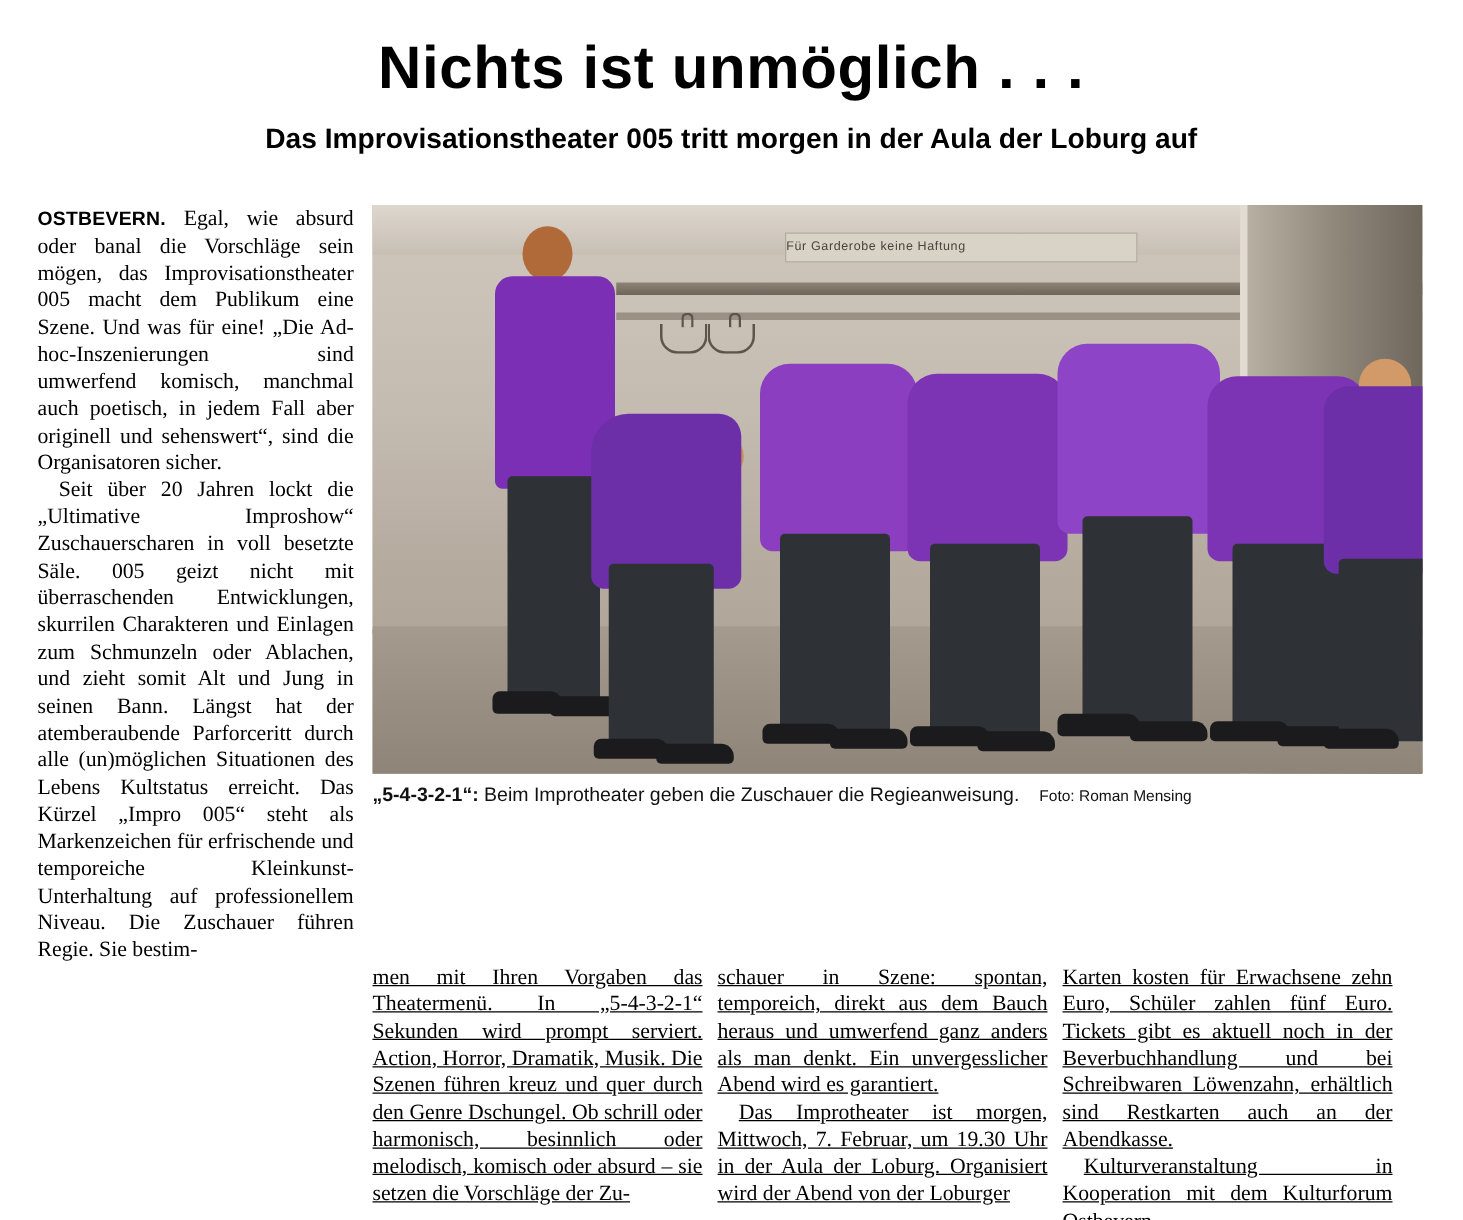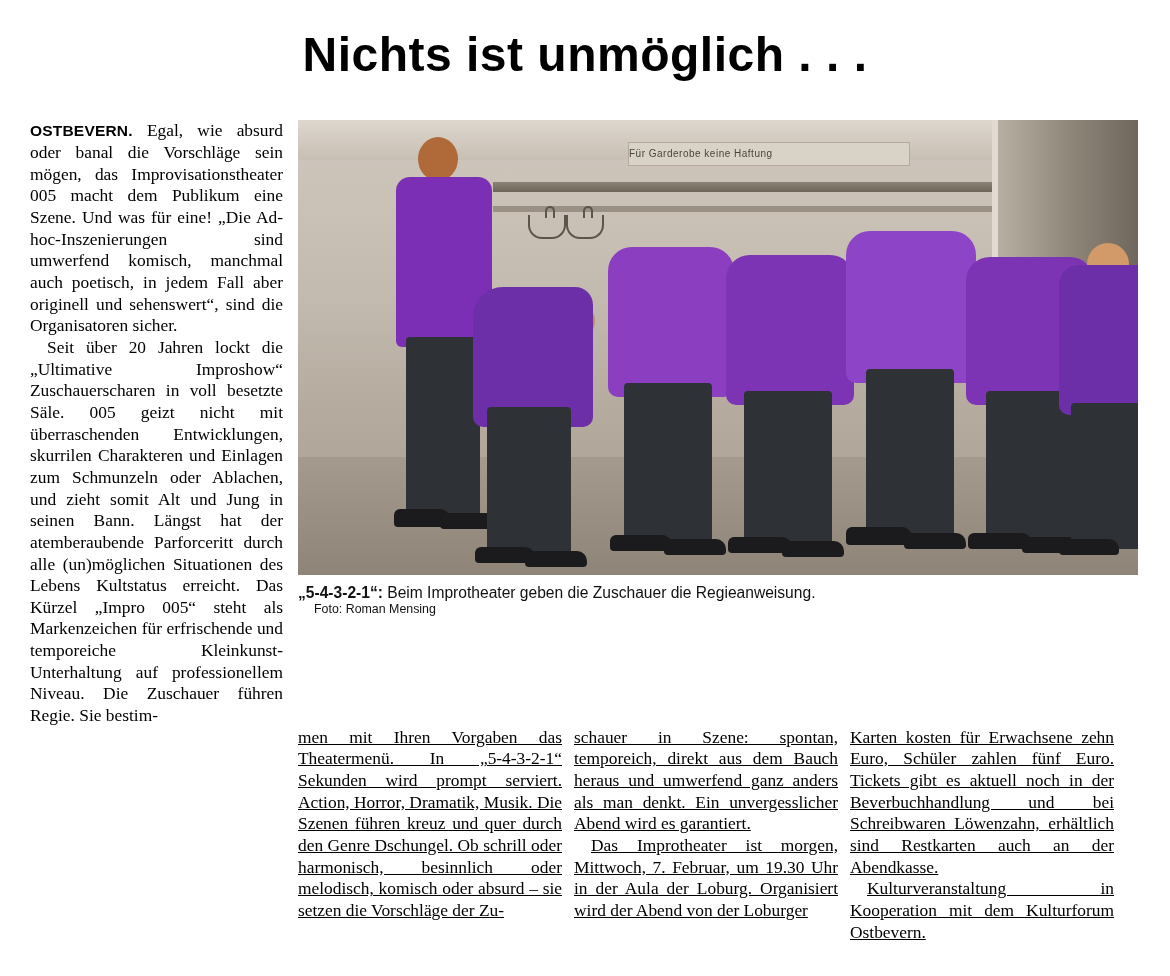--- a/index.html
+++ b/index.html
@@ -140,21 +140,20 @@
     position: absolute; background: #1b1b1d; border-radius: 6px 10px 4px 4px;
   }
   .caption {
     margin-top: 9px;
     font-family: "Liberation Sans", sans-serif;
     font-size: 15.6px;
     color: #111;
     display: flex;
     align-items: baseline;
     justify-content: flex-start;
-    flex-direction: column;
   }
   .caption .c-main { }
   .caption .c-main b { font-weight: bold; }
   .caption .c-credit {
     font-size: 12.4px;
     white-space: nowrap;
     padding-left: 16px;
   }
   .bottom-cols {
     clear: both;
@@ -174,20 +173,21 @@
   }
   .bcol p { margin: 0; }
   .bcol p + p { text-indent: 17px; }
 </style>
 </head>
 <body>
 
 <div class="page">
 
   <h1 class="headline">Nichts ist unmöglich . . .</h1>
+  <h2 class="subhead">Das Improvisationstheater 005 tritt morgen in der Aula der Loburg auf</h2>
 
   <div class="content">
 
     <div class="col-first">
       <p><span class="dateline">OSTBEVERN.</span> <span>Egal, wie absurd oder banal die Vorschläge sein mögen, das Improvisationstheater 005 macht dem Publikum eine Szene. Und was für eine! „Die Ad-hoc-Inszenierungen sind umwerfend komisch, manchmal auch poetisch, in jedem Fall aber originell und sehenswert“, sind die Organisatoren sicher.</span></p>
       <p>Seit über 20 Jahren lockt die „Ultimative Improshow“ Zuschauerscharen in voll besetzte Säle. 005 geizt nicht mit überraschenden Entwicklungen, skurrilen Charakteren und Einlagen zum Schmunzeln oder Ablachen, und zieht somit Alt und Jung in seinen Bann. Längst hat der atemberaubende Parforceritt durch alle (un)möglichen Situationen des Lebens Kultstatus erreicht. Das Kürzel „Impro 005“ steht als Markenzeichen für erfrischende und temporeiche Kleinkunst-Unterhaltung auf professionellem Niveau. Die Zuschauer führen Regie. Sie bestim-</p>
     </div>
 
     <div class="photo-block">
       <div class="photo">

